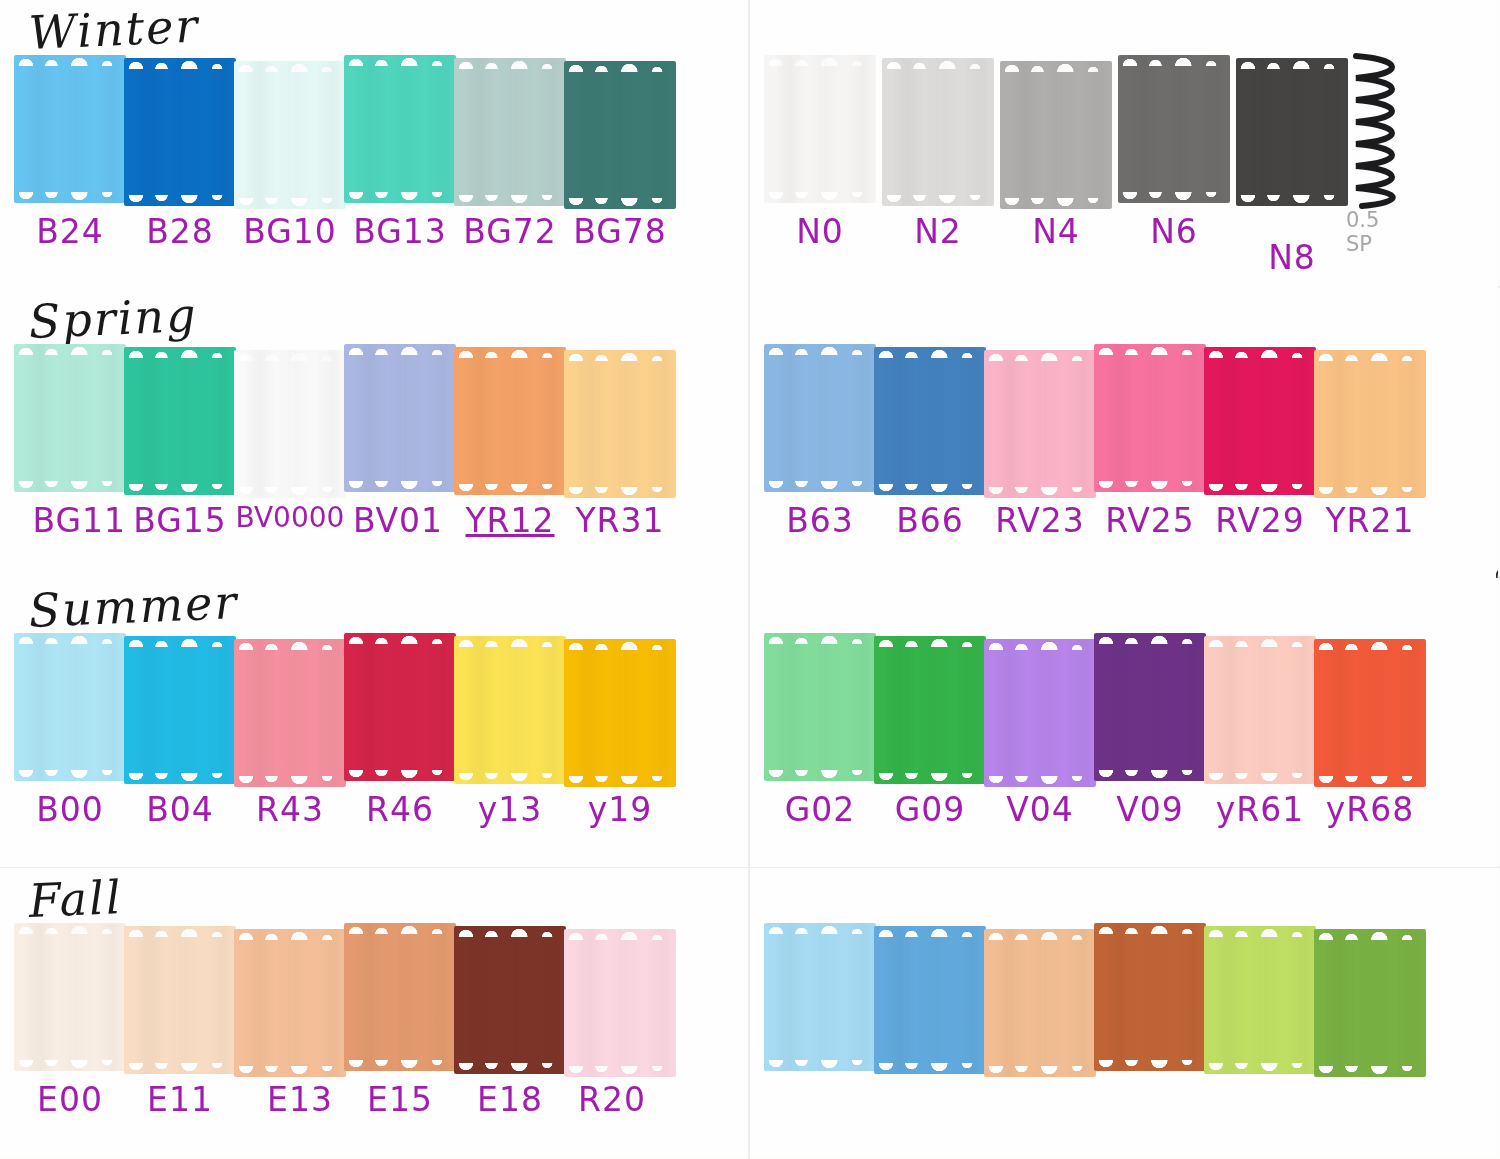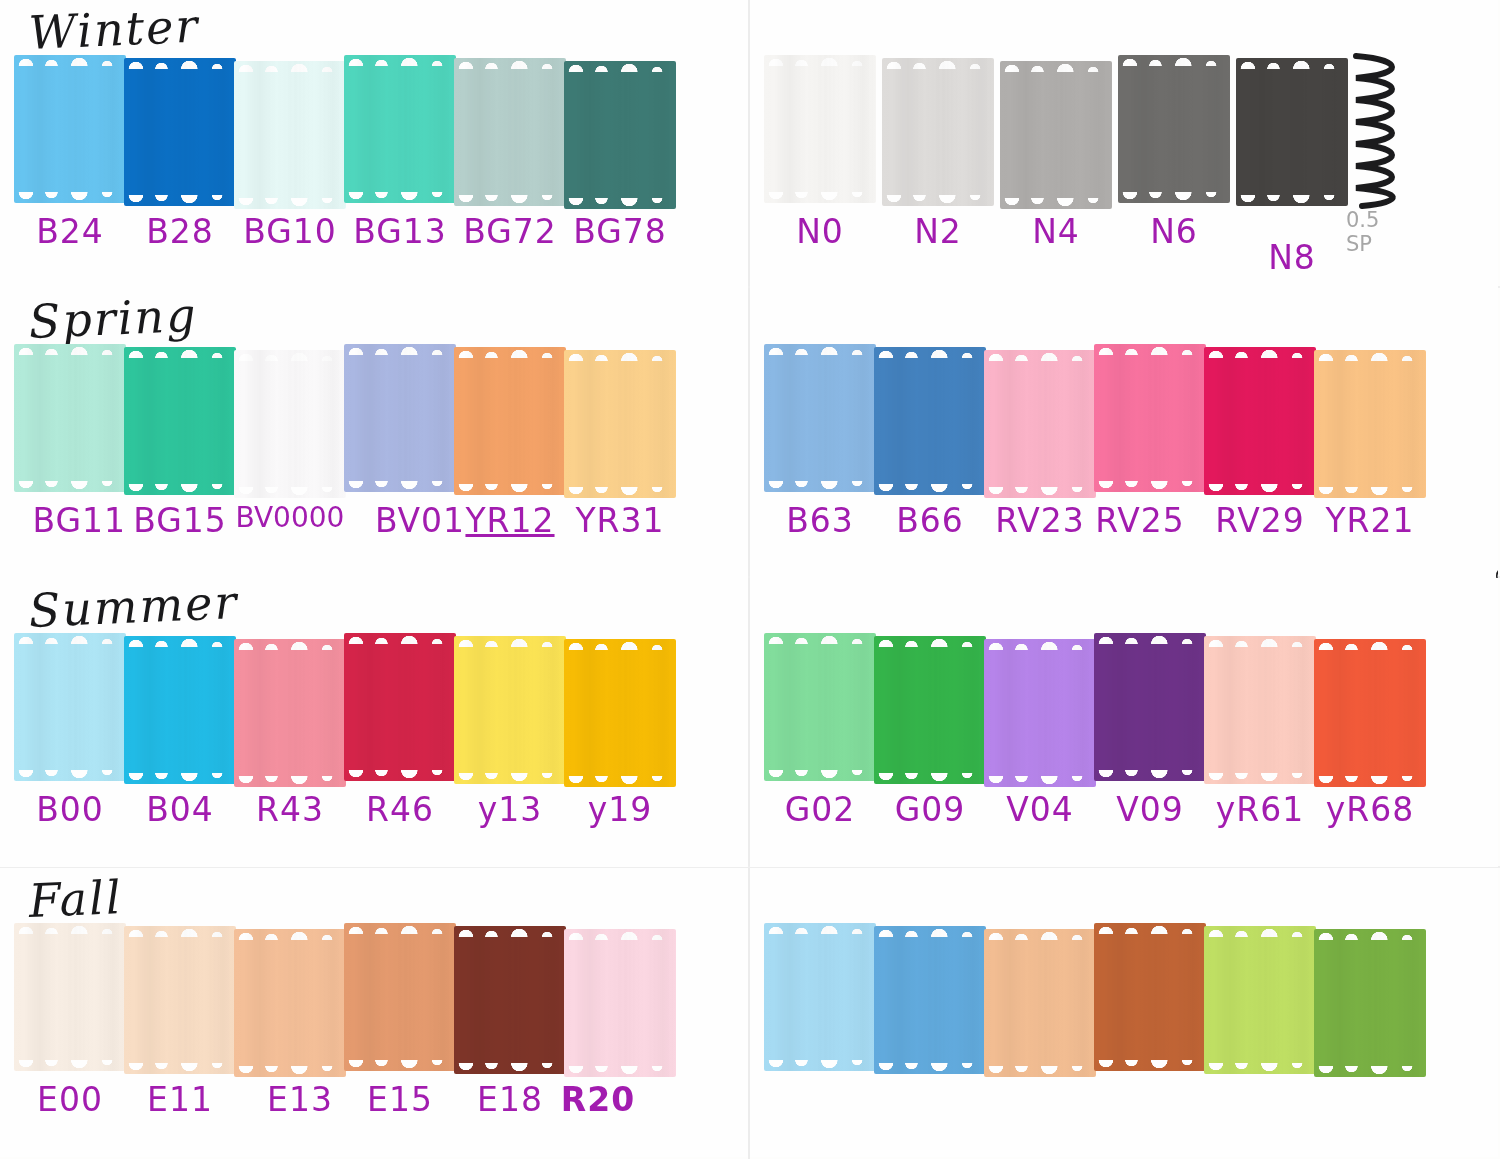--- a/index.html
+++ b/index.html
@@ -312,21 +312,21 @@
         <div class="swatch" style="left: 550px; top: 3px;">
           <div class="ink" style="background: rgb(251, 209, 140);">
             <div class="streaks"></div>
           </div>
         </div>
       </div>
       <div class="labels">
         <div class="code" style="left: 0px; text-align: right;">BG11</div>
         <div class="code" style="left: 110px;">BG15</div>
         <div class="code narrow" style="left: 220px;">BV0000</div>
-        <div class="code" style="left: 350px; text-align: center;">BV01</div>
+        <div class="code" style="left: 328px; text-align: center;">BV01</div>
         <div class="code" style="left: 440px; text-decoration: underline;">YR12</div>
         <div class="code" style="left: 550px;">YR31</div>
       </div>
       <div class="set-name">Pale Pastels</div>
     </div>
     <div class="panel col-r row-1">
       <div class="swatch-row">
         <div class="swatch" style="left: 0px; top: -3px;">
           <div class="ink" style="background: rgb(138, 184, 228);">
             <div class="streaks"></div>
@@ -355,21 +355,21 @@
         <div class="swatch" style="left: 550px; top: 3px;">
           <div class="ink" style="background: rgb(250, 195, 133);">
             <div class="streaks"></div>
           </div>
         </div>
       </div>
       <div class="labels">
         <div class="code" style="left: 0px;">B63</div>
         <div class="code" style="left: 110px;">B66</div>
         <div class="code" style="left: 220px;">RV23</div>
-        <div class="code" style="left: 320px;">RV25</div>
+        <div class="code" style="left: 330px;">RV25</div>
         <div class="code" style="left: 440px;">RV29</div>
         <div class="code" style="left: 550px;">YR21</div>
       </div>
       <div class="set-name">Floral Favorites 2</div>
     </div>
     <div class="panel col-l row-2">
       <div class="season-title">Summer</div>
       <div class="swatch-row">
         <div class="swatch" style="left: 0px; top: -3px;">
           <div class="ink" style="background: rgb(174, 229, 245);">
@@ -488,21 +488,21 @@
             <div class="streaks"></div>
           </div>
         </div>
       </div>
       <div class="labels">
         <div class="code" style="left: 0px;">E00</div>
         <div class="code" style="left: 110px;">E11</div>
         <div class="code" style="left: 230px;">E13</div>
         <div class="code" style="left: 330px;">E15</div>
         <div class="code" style="left: 440px;">E18</div>
-        <div class="code" style="left: 528px; font-weight: bold;">R20</div>
+        <div class="code" style="left: 542px;">R20</div>
       </div>
       <div class="set-name">Portrait Tones</div>
     </div>
     <div class="panel col-r row-3">
       <div class="swatch-row">
         <div class="swatch" style="left: 0px; top: -3px;">
           <div class="ink" style="background: rgb(166, 219, 243);">
             <div class="streaks"></div>
           </div>
         </div>

